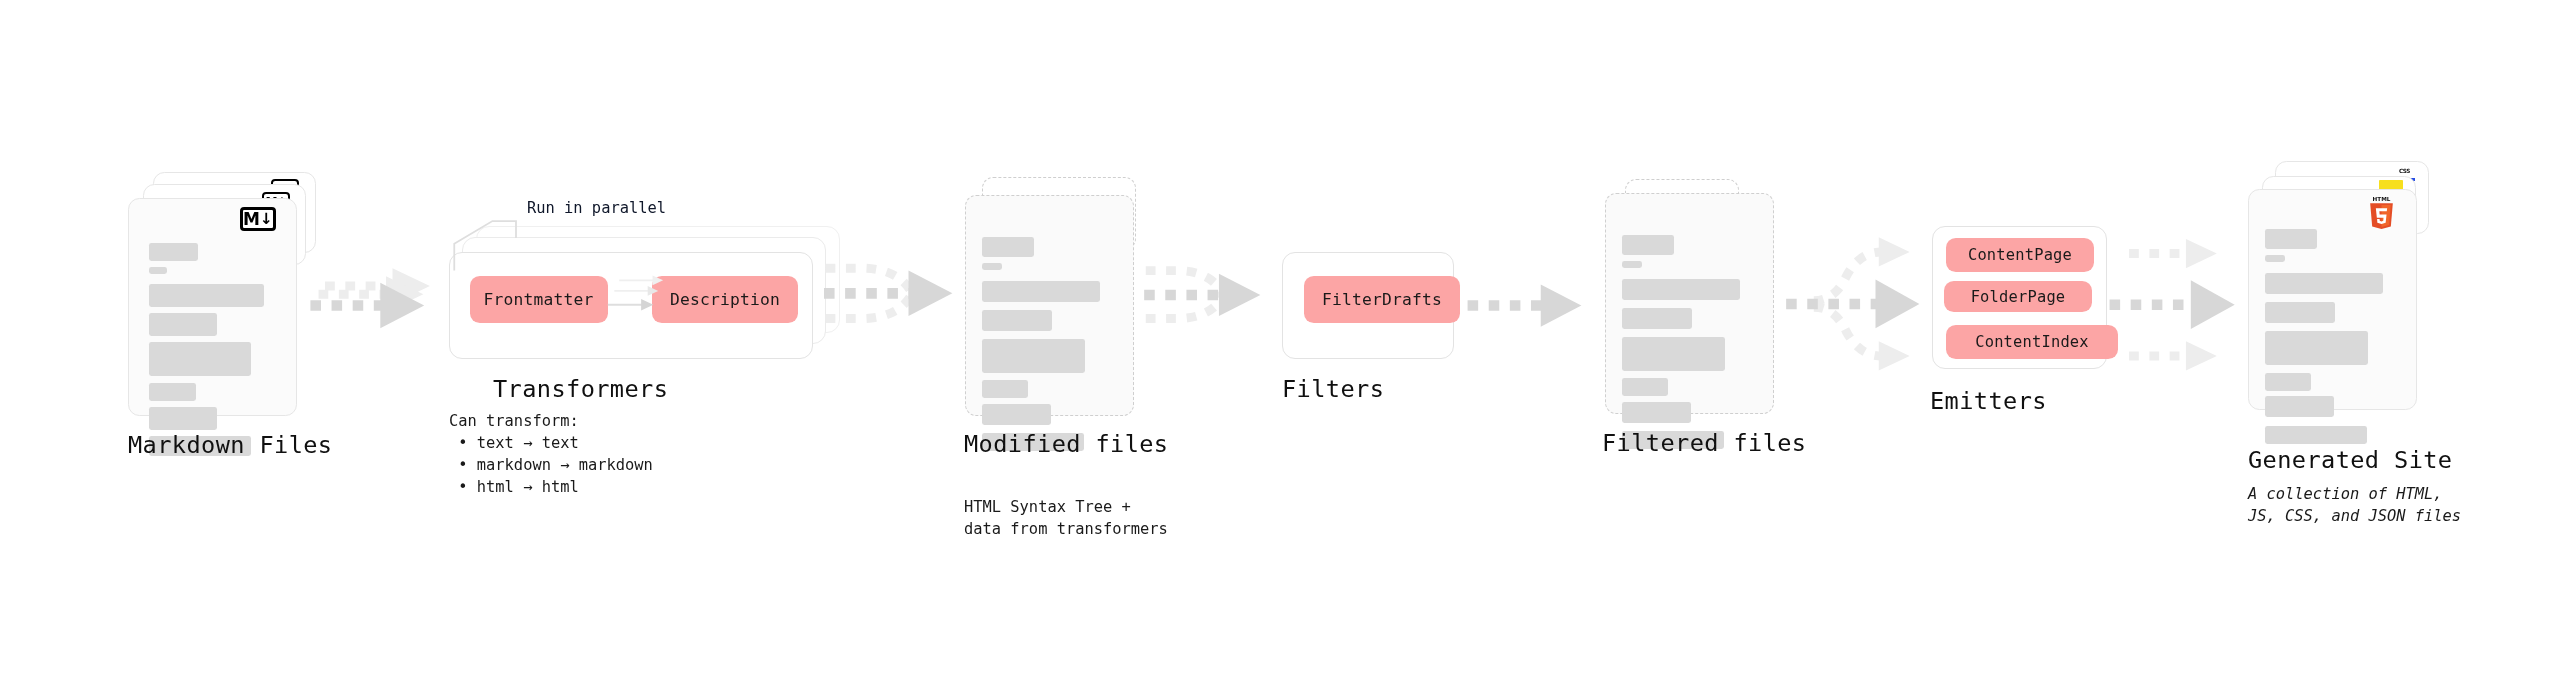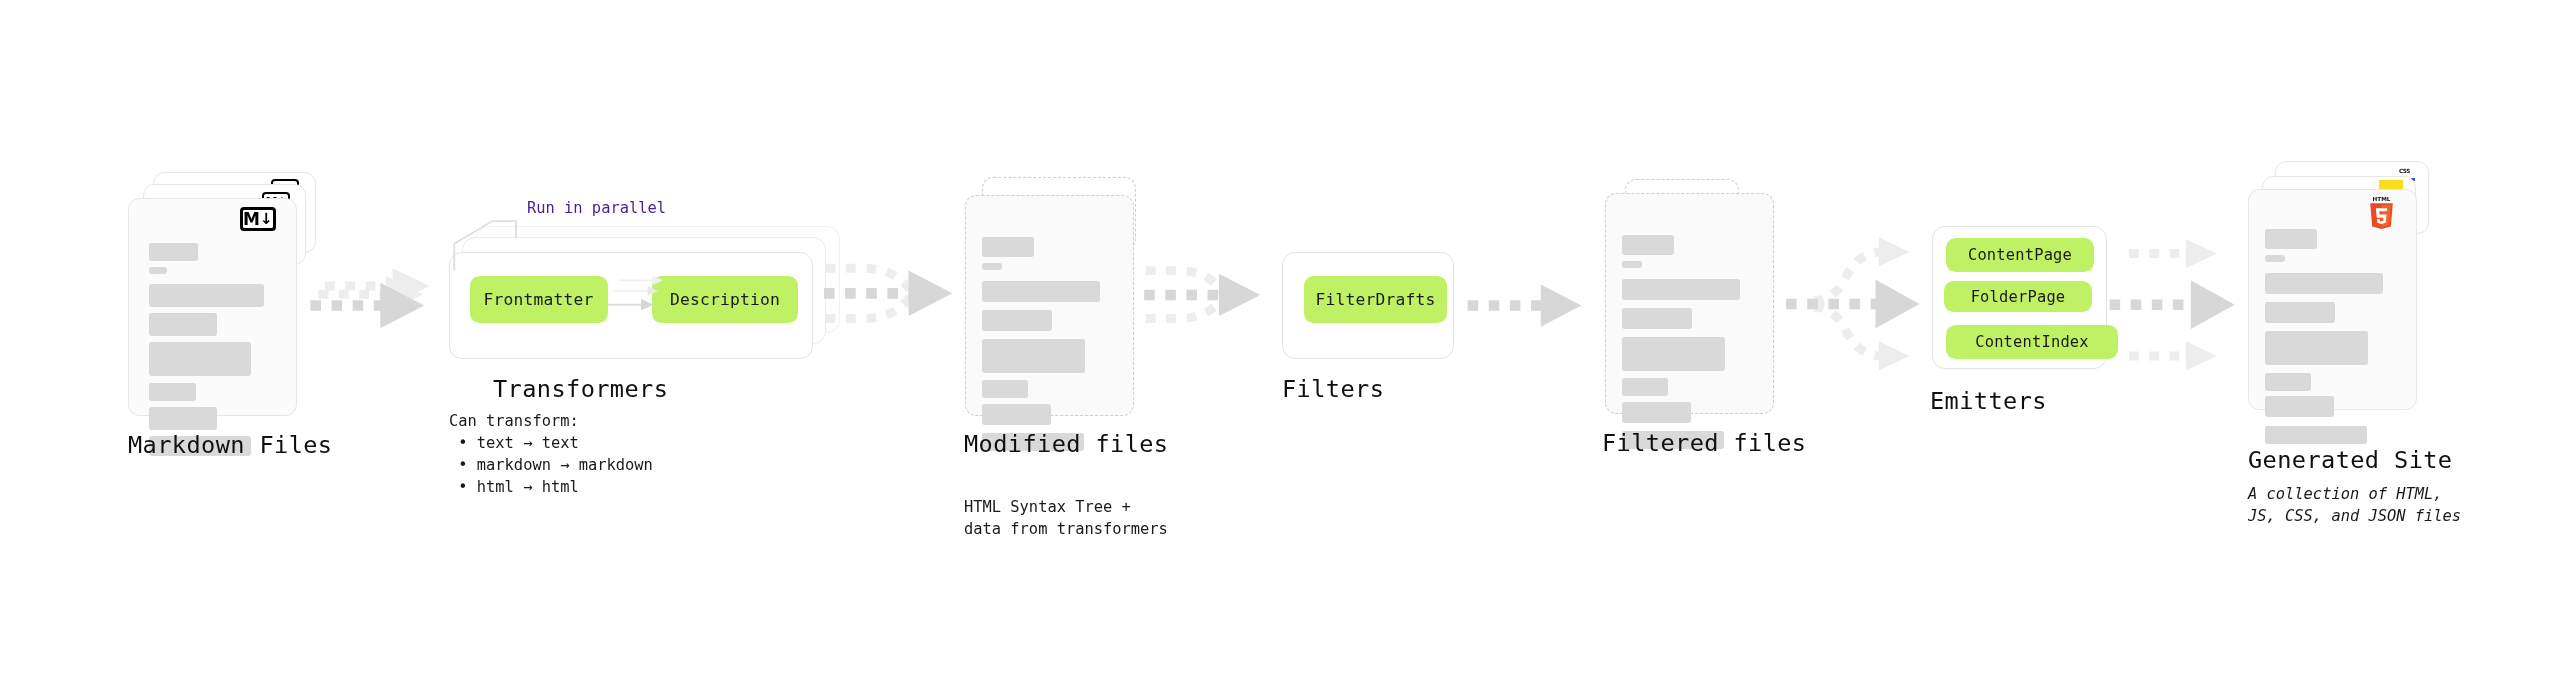--- a/index.html
+++ b/index.html
@@ -95,21 +95,21 @@
     background: #ffffff;
     border: 1.6px solid #e3e3e3;
     border-radius: 13px;
   }
   .pbox.ghost2 { border-color: #f0f0f0; background: #ffffff; }
   .pbox.ghost1 { border-color: #ebebeb; background: #ffffff; }
 
   .chip {
     position: absolute;
     box-sizing: border-box;
-    background: #bef264;
+    background: #fca5a5;
     border-radius: 9.8px;
     display: flex;
     align-items: center;
     justify-content: center;
     color: #1a1a1a;
     font-size: 16.3px;
     letter-spacing: 0.2px;
     white-space: nowrap;
   }
   .chip.g2 { background: #efefef; color: transparent; }
@@ -126,21 +126,21 @@
   .caption {
     position: absolute;
     font-size: 15.4px;
     line-height: 22px;
     color: #1a1a1a;
     white-space: pre;
   }
   .note {
     position: absolute;
     font-size: 15.4px;
-    color: #4c1d95;
+    color: #0f172a;
     white-space: nowrap;
   }
 
   
   .ov { position: absolute; left: 0; top: 0; pointer-events: none; }
 </style>
 </head>
 <body>
 
 <div class="stage">
@@ -207,21 +207,21 @@
       <div class="skel" style="left:16.3px;top:184px;width:46px;height:18px;"></div>
       <div class="skel" style="left:16.3px;top:208px;width:69px;height:21px;"></div>
       <div class="skel" style="left:16.3px;top:237px;width:102px;height:18px;"></div>
     </div>
   </div>
   <div class="title" style="left:964px;top:430px;">Modified files</div>
   <div class="caption" style="left:964px;top:496px;">HTML Syntax Tree +
 data from transformers</div>
 
   <div class="pbox" style="left:1282px;top:252px;width:172px;height:107px;">
-    <div class="chip" style="left:21px;top:23px;width:143px;height:47px;">FilterDrafts</div>
+    <div class="chip" style="left:21px;top:23px;width:156px;height:47px;">FilterDrafts</div>
   </div>
   <div class="title" style="left:1282px;top:375px;">Filters</div>
 
   <div class="doc-stack">
     <div class="doc-card dashed back1" style="left:1625px;top:179px;width:114px;height:57px;"></div>
     <div class="doc-card dashed" style="left:1605px;top:193px;width:169px;height:221px;">
       <div class="skel" style="left:16.3px;top:41px;width:52px;height:19.5px;"></div>
       <div class="skel" style="left:16.3px;top:67px;width:19.5px;height:7.3px;"></div>
       <div class="skel" style="left:16.3px;top:85px;width:118px;height:21px;"></div>
       <div class="skel" style="left:16.3px;top:114px;width:70px;height:21px;"></div>

